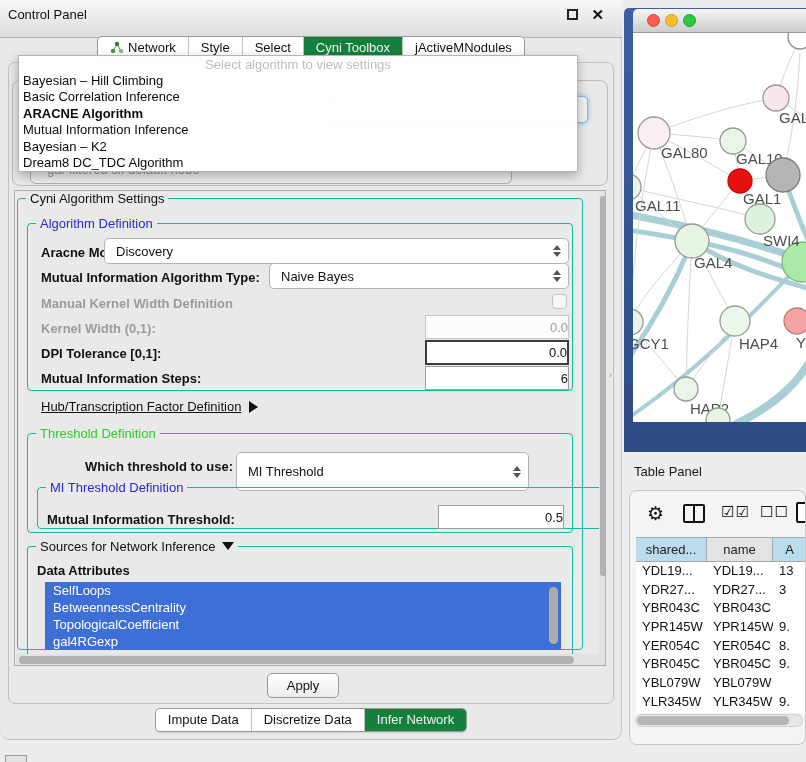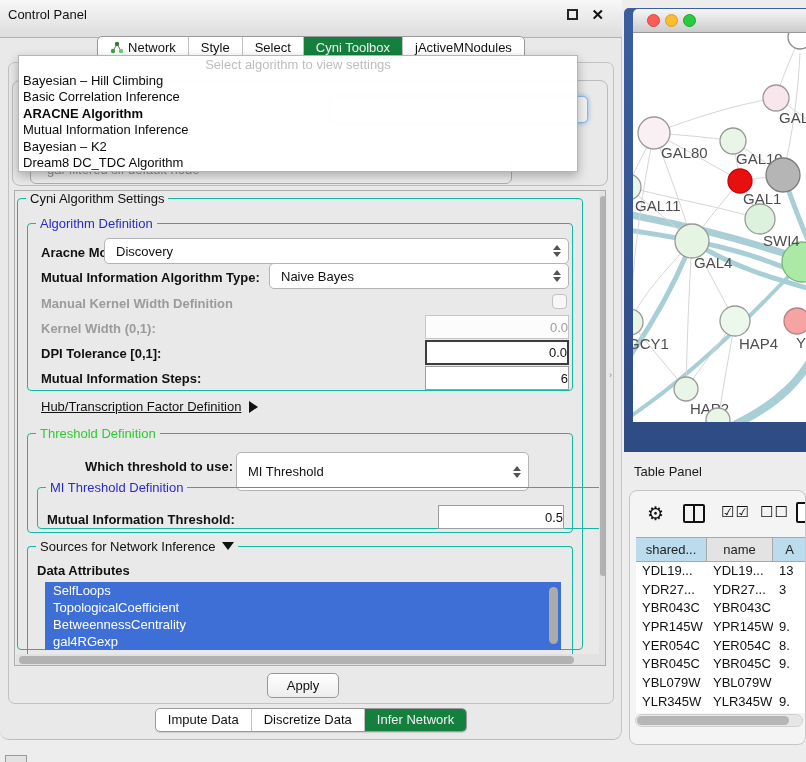--- a/index.html
+++ b/index.html
@@ -254,22 +254,22 @@
       </div>
 
       <div class="group" style="left:12px; top:355px; width:546px; height:110px; border-bottom:none; border-radius:4px 4px 0 0;">
         <span class="legend">
           <span>Sources for Network Inference</span><span class="arrow-down"></span>
         </span>
       </div>
       <span class="lbl" style="left:22px; top:372px;">Data Attributes</span>
       <div class="attr-list" style="left:30px; top:391px;" id="attr-list">
           <div class="attr-item">SelfLoops</div>
+          <div class="attr-item">BetweennessCentrality</div>
           <div class="attr-item">TopologicalCoefficient</div>
-          <div class="attr-item">BetweennessCentrality</div>
           <div class="attr-item">gal4RGexp</div>
         </div>
       <div class="list-vthumb" style="left:534px; top:396px;"></div>
 
       <div class="set-vtrack"></div>
       <div class="set-vthumb"></div>
       <div class="set-htrack"></div>
       <div class="set-hthumb"></div>
     </div>
 

